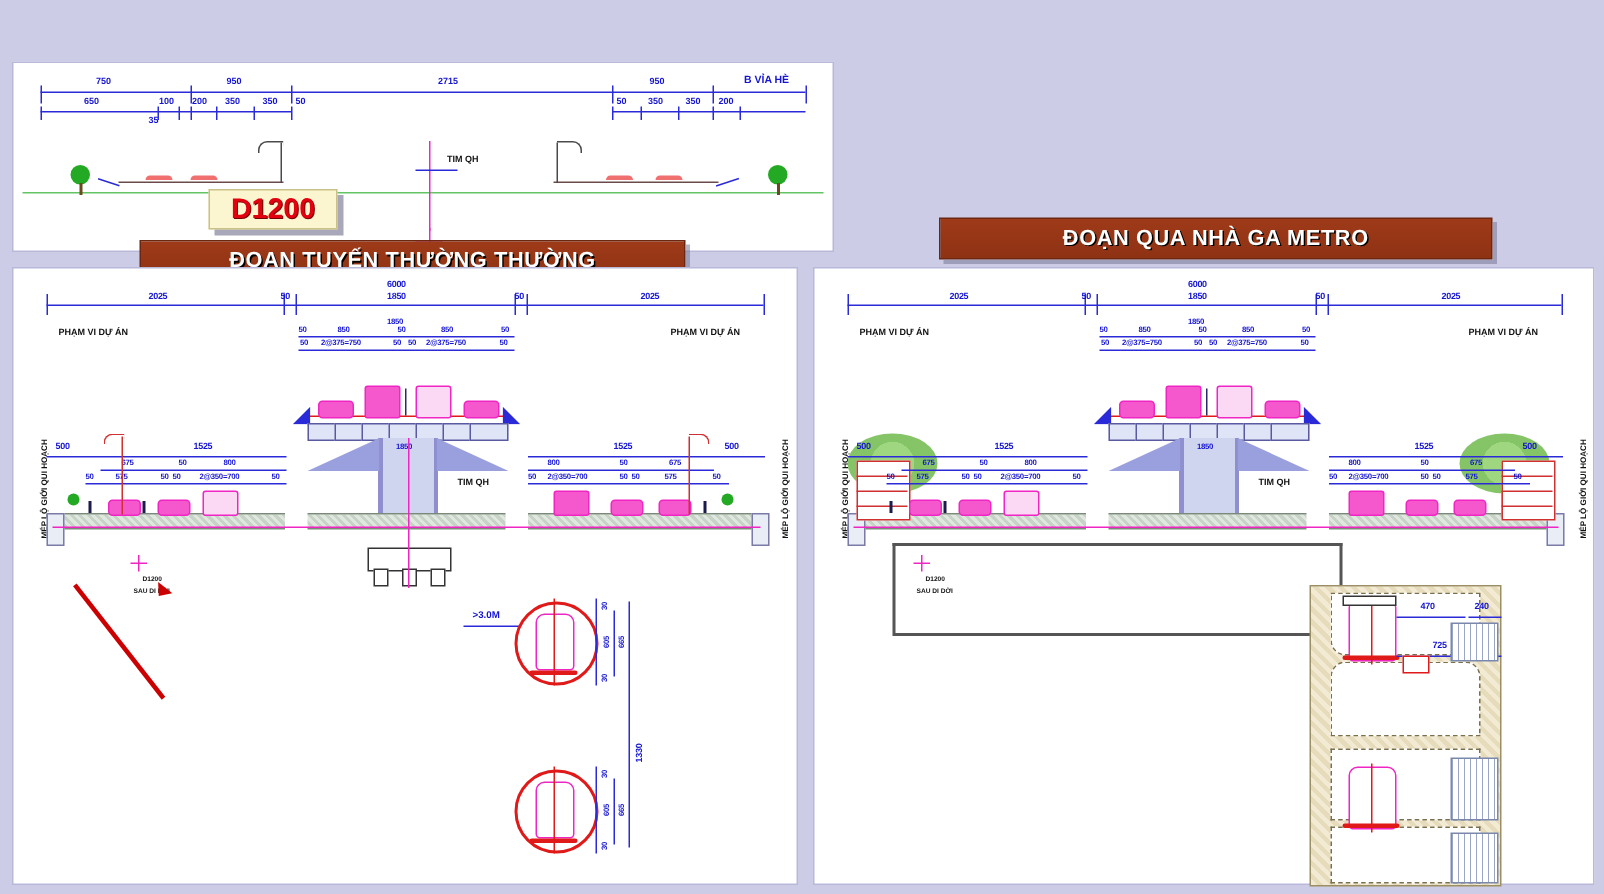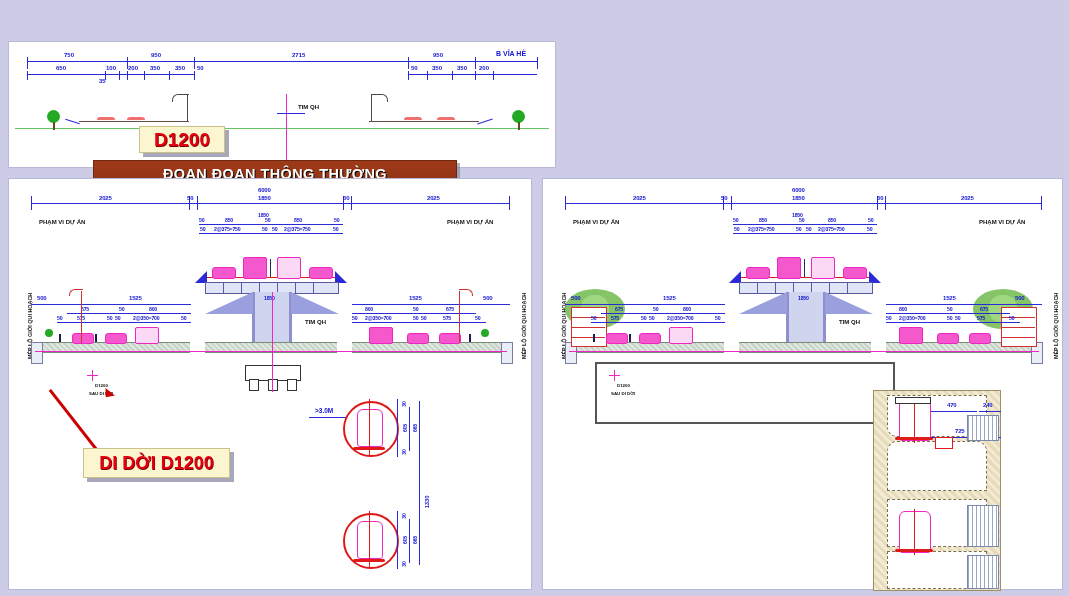--- a/index.html
+++ b/index.html
@@ -205,21 +205,24 @@
 
     <div class="arrow-line" style="left:142px;top:133px;width:122px;"></div>
     <div class="arrow-head" style="left:260px;top:128px;border-width:6px 0 6px 12px;border-color:transparent transparent transparent #cc0000;"></div>
   </div>
 
   <div class="callout callout-d1200">
     <span>D1200</span>
   </div>
 
   <div class="banner banner-left">
-    <span>ĐOẠN ĐOẠN THÔNG THƯỜNG</span>
+    <span>ĐOẠN TUYẾN THƯỜNG THƯỜNG</span>
+  </div>
+  <div class="banner banner-right">
+    <span>ĐOẠN QUA NHÀ GA METRO</span>
   </div>
 
   <div class="panel panel-left">
 
     <div class="dim" style="left:249px;top:8px;font-size:6px;">6000</div>
     <div class="dimline" style="left:22px;top:24px;width:478px;"></div>
     <div class="vtick" style="left:22px;top:17px;height:14px;"></div>
     <div class="vtick" style="left:180px;top:17px;height:14px;"></div>
     <div class="vtick" style="left:188px;top:17px;height:14px;"></div>
     <div class="vtick" style="left:334px;top:17px;height:14px;"></div>
@@ -370,23 +373,20 @@
     <div class="vline-red" style="left:360px;top:332px;height:58px;"></div>
     <div class="red" style="left:344px;top:380px;width:32px;height:3px;border-radius:2px;"></div>
     <div class="dim" style="left:392px;top:334px;transform:rotate(-90deg);">30</div>
     <div class="dim" style="left:392px;top:358px;transform:rotate(-90deg);">605</div>
     <div class="dim" style="left:402px;top:358px;transform:rotate(-90deg);">665</div>
     <div class="dim" style="left:392px;top:382px;transform:rotate(-90deg);">30</div>
     <div class="vtick" style="left:388px;top:332px;height:58px;"></div>
     <div class="vtick" style="left:400px;top:340px;height:44px;"></div>
   </div>
 
-  <div class="callout callout-didoi">
-    <span>DI DỜI D1200</span>
-  </div>
 
   <div class="panel panel-right">
 
     <div class="dim" style="left:249px;top:8px;font-size:6px;">6000</div>
     <div class="dimline" style="left:22px;top:24px;width:476px;"></div>
     <div class="vtick" style="left:22px;top:17px;height:14px;"></div>
     <div class="vtick" style="left:180px;top:17px;height:14px;"></div>
     <div class="vtick" style="left:188px;top:17px;height:14px;"></div>
     <div class="vtick" style="left:334px;top:17px;height:14px;"></div>
     <div class="vtick" style="left:342px;top:17px;height:14px;"></div>

